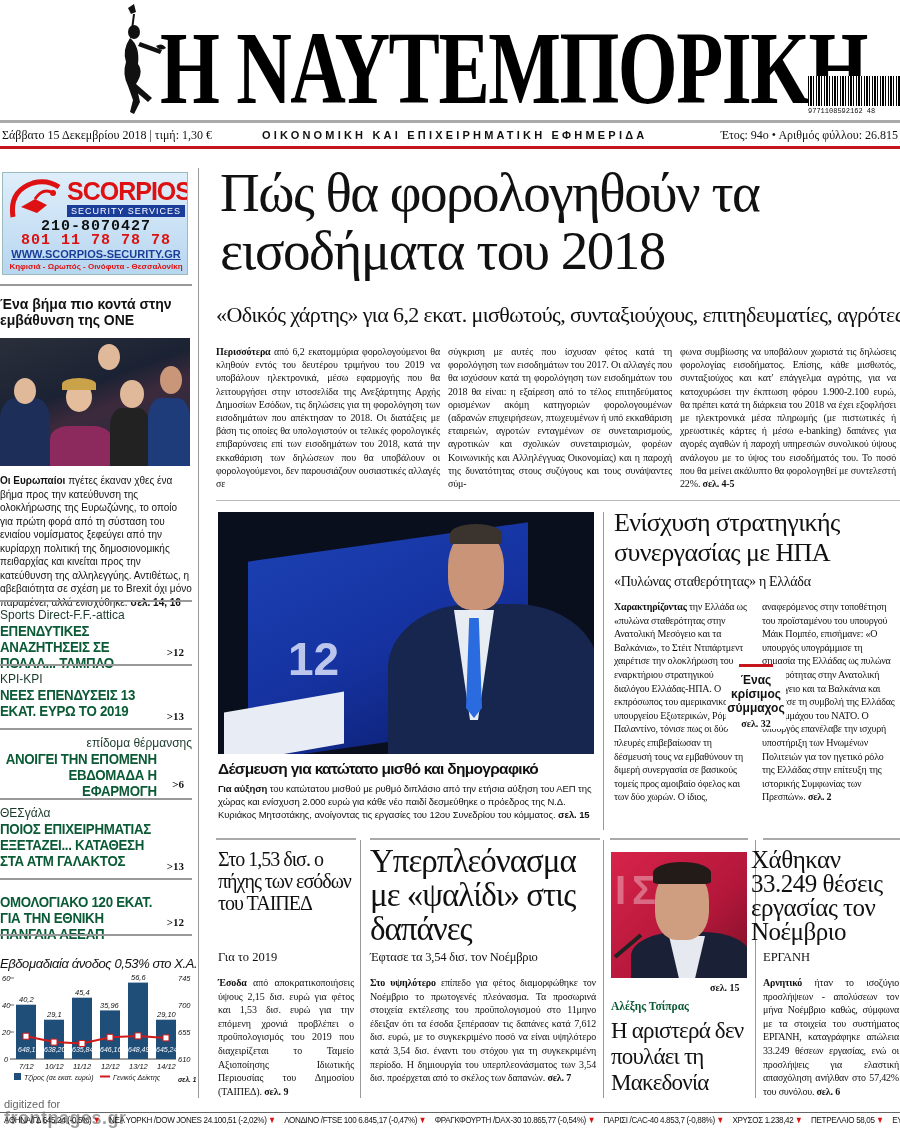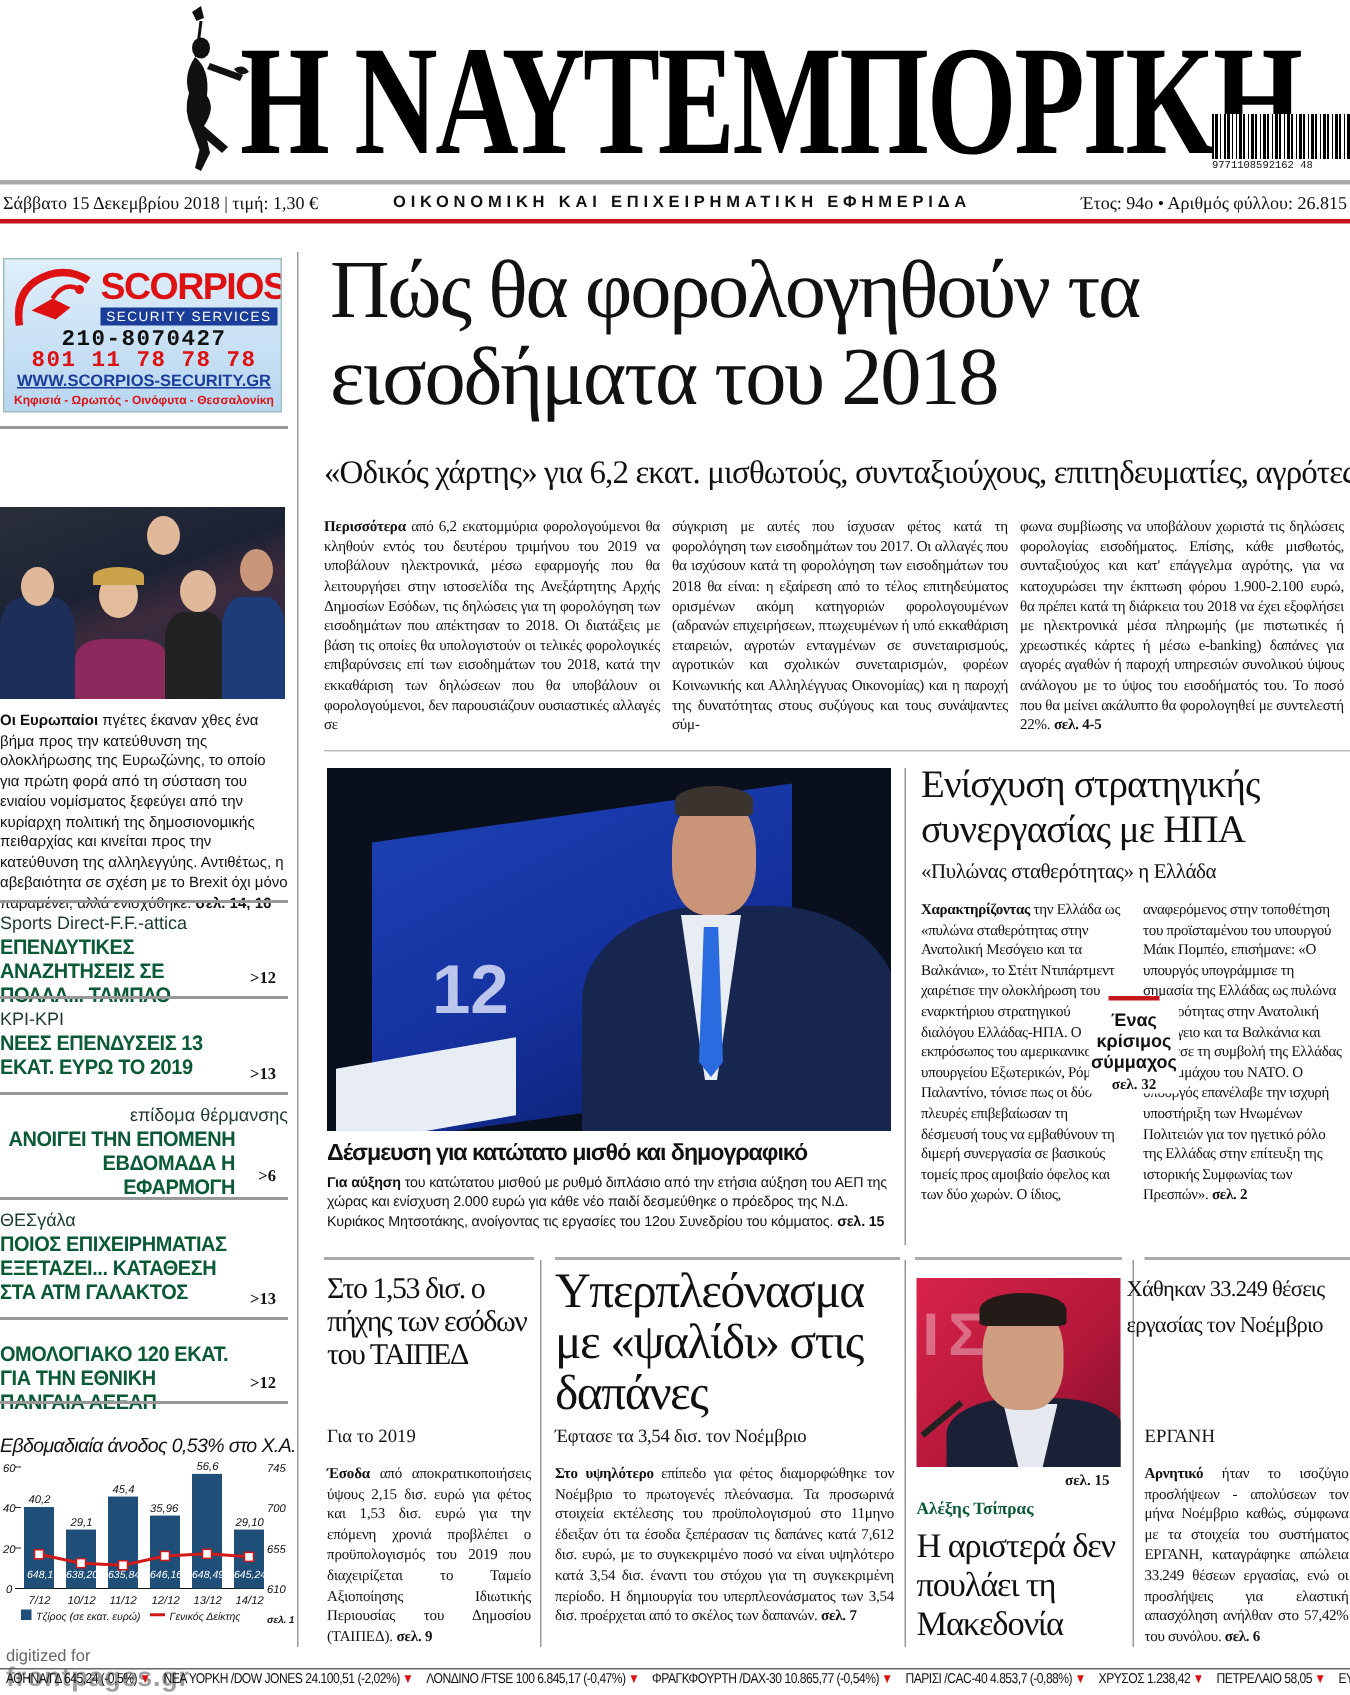--- a/index.html
+++ b/index.html
@@ -85,21 +85,21 @@
   #tai-title { left: 218px; top: 848px; width: 142px; font-size: 20px; line-height: 22px; letter-spacing: -1px; }
   #tai-deck { left: 218px; top: 950px; font-size: 12.5px; }
   #tai-text { left: 218px; top: 976px; width: 136px; font-size: 10px; line-height: 13.6px; text-align: justify; letter-spacing: -0.1px; }
   #sur-title { left: 370px; top: 844px; width: 230px; font-size: 33px; line-height: 34px; letter-spacing: -1px; }
   #sur-deck { left: 370px; top: 950px; font-size: 12.5px; letter-spacing: -0.2px; }
   #sur-text { left: 370px; top: 976px; width: 226px; font-size: 10px; line-height: 13.6px; text-align: justify; letter-spacing: -0.15px; }
   #tsip-photo { left: 611px; top: 852px; width: 136px; height: 126px; background: linear-gradient(135deg, #d8234a 0%, #b3173a 60%, #7a1028 100%); overflow: hidden; }
   #tsip-page { left: 710px; top: 982px; font-size: 10px; font-weight: bold; }
   #tsip-kicker { left: 611px; top: 1000px; font-family: Liberation Serif, serif; font-weight: bold; font-size: 11.5px; color: #0b5a36; }
   #tsip-title { left: 611px; top: 1018px; width: 144px; font-size: 23px; line-height: 26px; letter-spacing: -0.8px; }
-  #erg-title { left: 751px; top: 848px; width: 137px; font-size: 15px; line-height: 24px; letter-spacing: -0.5px; }
+  #erg-title { left: 751px; top: 848px; width: 137px; font-size: 25px; line-height: 24px; letter-spacing: -0.5px; }
   #erg-deck { left: 763px; top: 950px; font-size: 12.5px; }
   #erg-text { left: 763px; top: 976px; width: 136px; font-size: 10px; line-height: 13.6px; text-align: justify; letter-spacing: -0.2px; }
 
   
   #ticker-rule { left: 0; top: 1112px; width: 900px; height: 1px; background: #666; }
   #ticker { left: 4px; top: 1114px; width: 896px; height: 16px; white-space: nowrap; font-family: "Liberation Sans", sans-serif; font-size: 9.5px; letter-spacing: -0.4px; transform: scaleX(0.85); transform-origin: left; }
   .tick-item { display: inline-block; margin-right: 8px; }
   .tick-arrow { color: #d11; font-size: 9px; margin-left: 2px; }
 </style>
 </head>
@@ -141,20 +141,21 @@
     </svg>
     <div class="ad-brand">SCORPIOS</div>
     <div class="ad-sub">SECURITY SERVICES</div>
     <div class="ad-phone1">210-8070427</div>
     <div class="ad-phone2">801 11 78 78 78</div>
     <div class="ad-url">WWW.SCORPIOS-SECURITY.GR</div>
     <div class="ad-loc">Κηφισιά - Ωρωπός - Οινόφυτα - Θεσσαλονίκη</div>
   </div>
   <div class="hr-left" style="top:124px;"></div>
 
+  <div class="abs" id="one-title">Ένα βήμα πιο κοντά στην εμβάθυνση της ΟΝΕ</div>
   <div class="abs" id="one-photo">
     <div class="ph-suit" style="left:0;top:60px;width:50px;height:70px;background:#1d2f58;"></div>
     <div class="ph-face" style="left:14px;top:40px;width:22px;height:26px;"></div>
     <div class="ph-suit" style="left:50px;top:88px;width:62px;height:44px;background:#8c2a5e;"></div>
     <div class="ph-face" style="left:66px;top:44px;width:26px;height:30px;background:#e3bd9c;"></div>
     <div class="ph-suit" style="left:62px;top:40px;width:34px;height:12px;background:#c9a24a;border-radius:50% 50% 0 0;"></div>
     <div class="ph-face" style="left:98px;top:6px;width:22px;height:26px;"></div>
     <div class="ph-suit" style="left:110px;top:70px;width:40px;height:60px;background:#222;"></div>
     <div class="ph-face" style="left:120px;top:42px;width:24px;height:28px;"></div>
     <div class="ph-suit" style="left:148px;top:60px;width:42px;height:70px;background:#1f3c7a;"></div>

